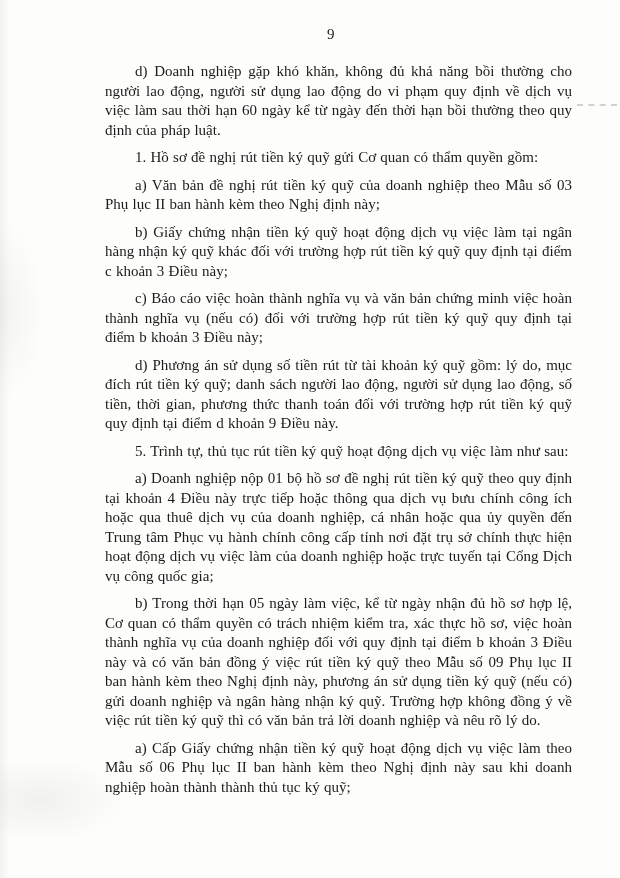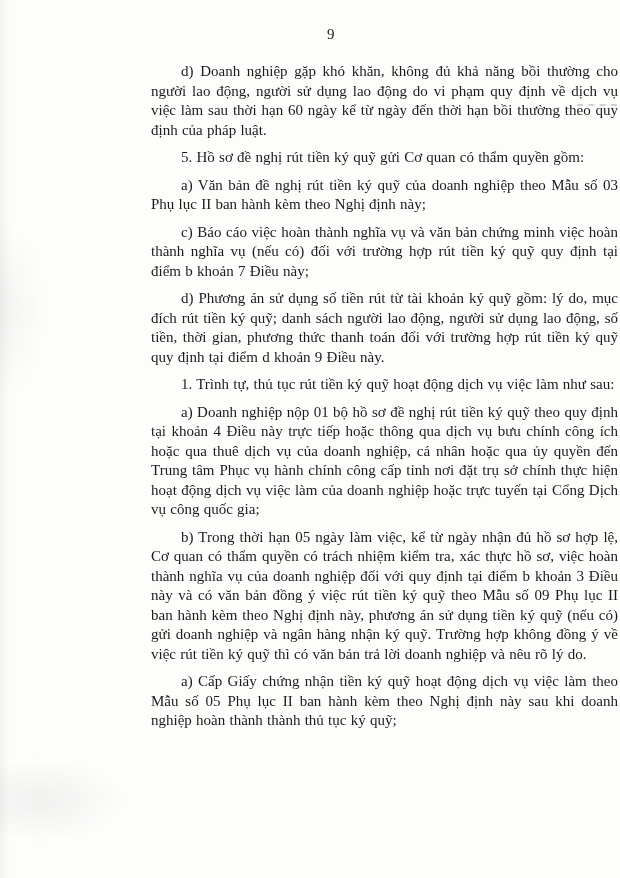--- a/index.html
+++ b/index.html
@@ -29,21 +29,20 @@
     letter-spacing: 0.5px;
   }
   .content {
     position: absolute;
     left: 105px;
     top: 62px;
     width: 467px;
     font-size: 15px;
     line-height: 19.5px;
     text-align: justify;
-    margin-left: 46px;
   }
   .content p {
     margin: 0 0 8px 0;
     text-indent: 30px;
     word-spacing: 0.5px;
   }
   .artifact-dashes {
     position: absolute;
     top: 104px;
     left: 577px;
@@ -53,24 +52,25 @@
   }
 </style>
 </head>
 <body>
 
 <div class="page">
   <div class="page-number">9</div>
 
   <div class="content">
     <p>d) Doanh nghiệp gặp khó khăn, không đủ khả năng bồi thường cho người lao động, người sử dụng lao động do vi phạm quy định về dịch vụ việc làm sau thời hạn 60 ngày kể từ ngày đến thời hạn bồi thường theo quy định của pháp luật.</p>
-    <p>5. Hồ sơ đề nghị rút tiền ký quỹ gửi Cơ quan có thẩm quyền gồm:</p>
+    <p>1. Hồ sơ đề nghị rút tiền ký quỹ gửi Cơ quan có thẩm quyền gồm:</p>
     <p>a) Văn bản đề nghị rút tiền ký quỹ của doanh nghiệp theo Mẫu số 03 Phụ lục II ban hành kèm theo Nghị định này;</p>
-    <p>c) Báo cáo việc hoàn thành nghĩa vụ và văn bản chứng minh việc hoàn thành nghĩa vụ (nếu có) đối với trường hợp rút tiền ký quỹ quy định tại điểm b khoản 7 Điều này;</p>
+    <p>b) Giấy chứng nhận tiền ký quỹ hoạt động dịch vụ việc làm tại ngân hàng nhận ký quỹ khác đối với trường hợp rút tiền ký quỹ quy định tại điểm c khoản 3 Điều này;</p>
+    <p>c) Báo cáo việc hoàn thành nghĩa vụ và văn bản chứng minh việc hoàn thành nghĩa vụ (nếu có) đối với trường hợp rút tiền ký quỹ quy định tại điểm b khoản 3 Điều này;</p>
     <p>d) Phương án sử dụng số tiền rút từ tài khoản ký quỹ gồm: lý do, mục đích rút tiền ký quỹ; danh sách người lao động, người sử dụng lao động, số tiền, thời gian, phương thức thanh toán đối với trường hợp rút tiền ký quỹ quy định tại điểm d khoản 9 Điều này.</p>
-    <p>1. Trình tự, thủ tục rút tiền ký quỹ hoạt động dịch vụ việc làm như sau:</p>
+    <p>5. Trình tự, thủ tục rút tiền ký quỹ hoạt động dịch vụ việc làm như sau:</p>
     <p>a) Doanh nghiệp nộp 01 bộ hồ sơ đề nghị rút tiền ký quỹ theo quy định tại khoản 4 Điều này trực tiếp hoặc thông qua dịch vụ bưu chính công ích hoặc qua thuê dịch vụ của doanh nghiệp, cá nhân hoặc qua ủy quyền đến Trung tâm Phục vụ hành chính công cấp tỉnh nơi đặt trụ sở chính thực hiện hoạt động dịch vụ việc làm của doanh nghiệp hoặc trực tuyến tại Cổng Dịch vụ công quốc gia;</p>
     <p>b) Trong thời hạn 05 ngày làm việc, kể từ ngày nhận đủ hồ sơ hợp lệ, Cơ quan có thẩm quyền có trách nhiệm kiểm tra, xác thực hồ sơ, việc hoàn thành nghĩa vụ của doanh nghiệp đối với quy định tại điểm b khoản 3 Điều này và có văn bản đồng ý việc rút tiền ký quỹ theo Mẫu số 09 Phụ lục II ban hành kèm theo Nghị định này, phương án sử dụng tiền ký quỹ (nếu có) gửi doanh nghiệp và ngân hàng nhận ký quỹ. Trường hợp không đồng ý về việc rút tiền ký quỹ thì có văn bản trả lời doanh nghiệp và nêu rõ lý do.</p>
-    <p>a) Cấp Giấy chứng nhận tiền ký quỹ hoạt động dịch vụ việc làm theo Mẫu số 05 Phụ lục II ban hành kèm theo Nghị định này sau khi doanh nghiệp hoàn thành thành thủ tục ký quỹ;</p>
+    <p>a) Cấp Giấy chứng nhận tiền ký quỹ hoạt động dịch vụ việc làm theo Mẫu số 06 Phụ lục II ban hành kèm theo Nghị định này sau khi doanh nghiệp hoàn thành thành thủ tục ký quỹ;</p>
   </div>
 
   <div class="artifact-dashes"></div>
 </div>
 
 </body></html>

